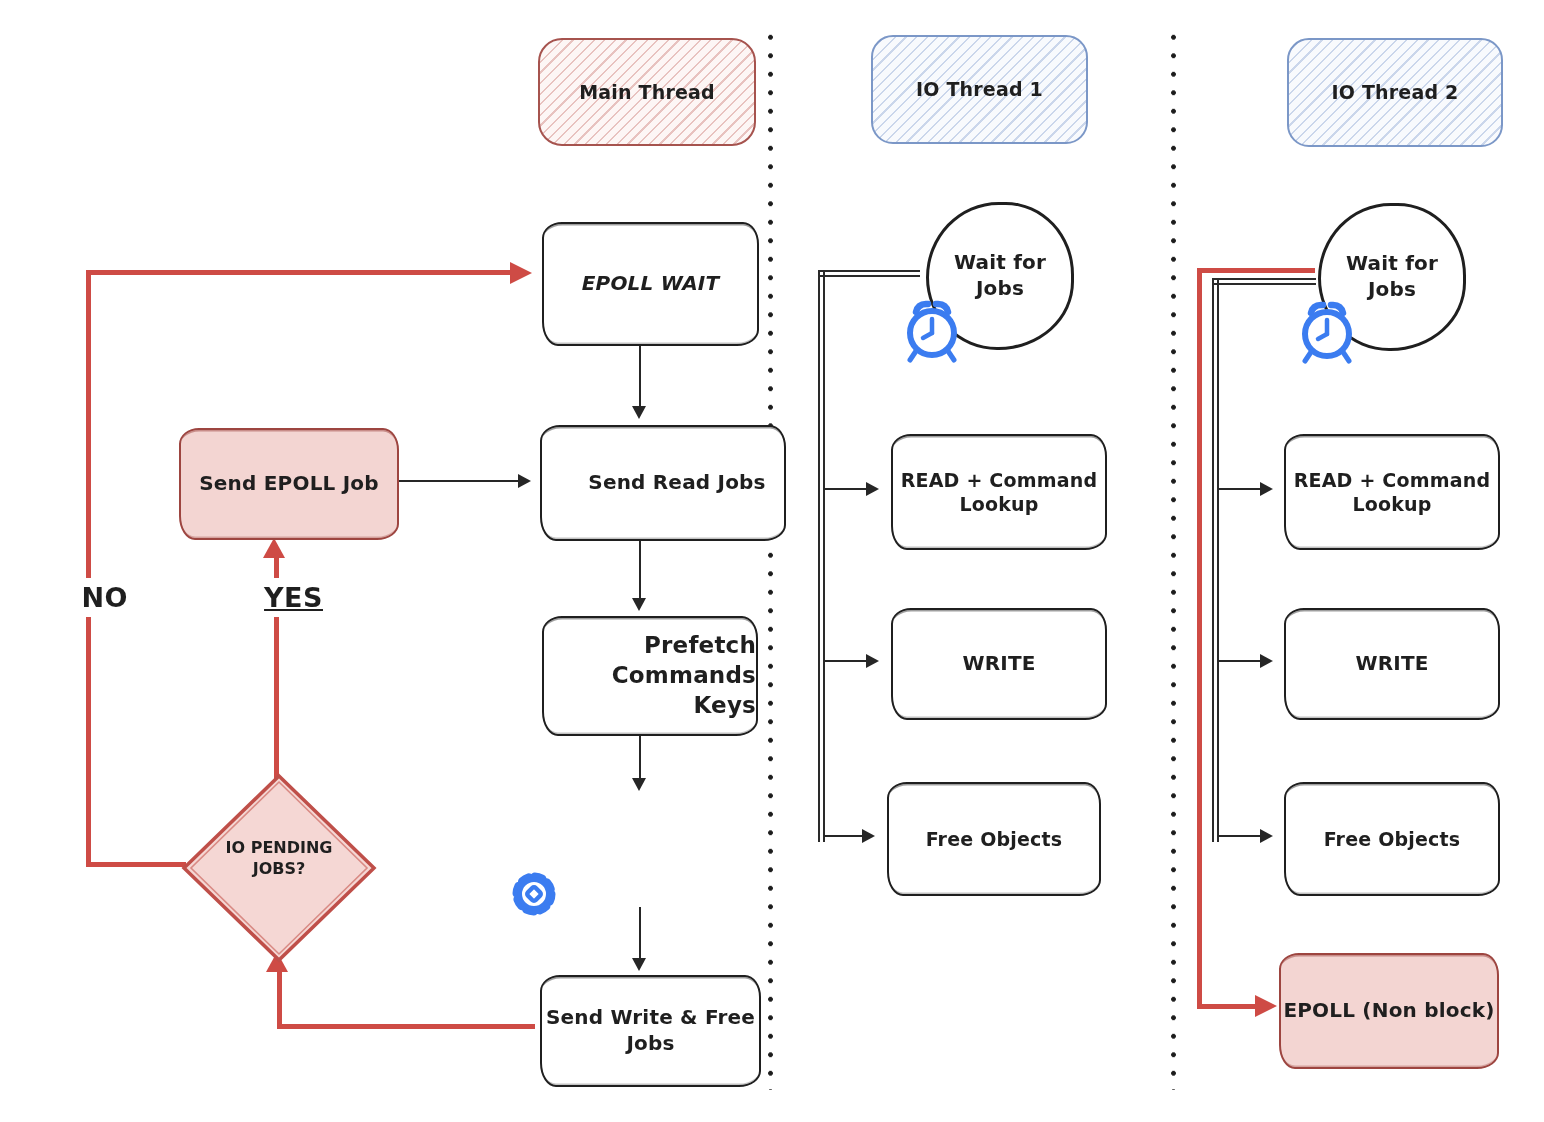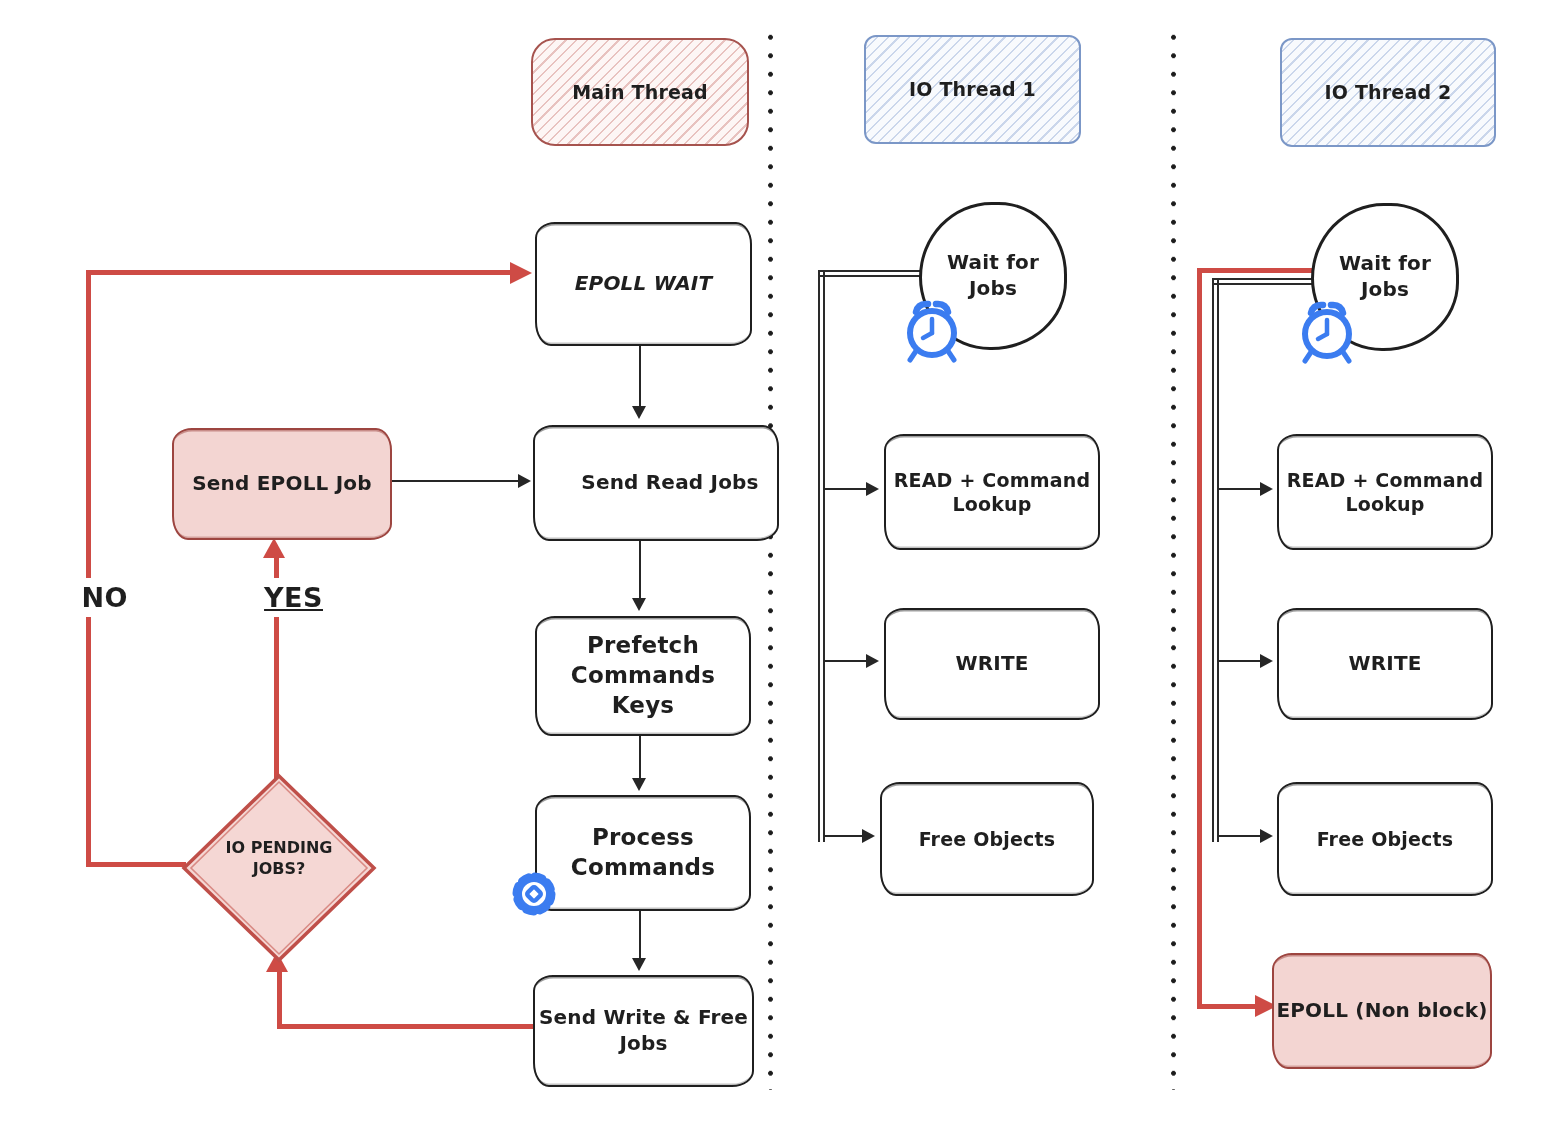--- a/index.html
+++ b/index.html
@@ -21,35 +21,36 @@
     background-image:radial-gradient(circle at 50% 50%, #1c1c1c 2.1px, transparent 2.6px);
     background-size:5px 18.5px;background-repeat:repeat-y;
   }
   
   .node{
     position:absolute;display:flex;align-items:center;justify-content:center;
     background:#fff;border:2.6px solid var(--ink);
     border-radius:20px 16px 22px 16px / 16px 22px 16px 24px;
     box-shadow: inset 0 3px 0 -1.4px rgba(40,40,40,.45), inset 0 -3px 0 -1.6px rgba(40,40,40,.28);
     text-align:center;
+    margin-left:7px;
   }
   .pink{
     background:var(--pink);border-color:var(--pink-border);
     box-shadow: inset 0 3px 0 -1.4px rgba(157,69,64,.5), inset 0 -3px 0 -1.6px rgba(157,69,64,.35);
   }
   .hatch-red{
     background:#fdf6f5;
     background-image:repeating-linear-gradient(135deg, rgba(198,110,104,.38) 0 1.6px, transparent 1.6px 7.5px);
     border-color:#a6534e;border-radius:24px;
     box-shadow:none;
   }
   .hatch-blue{
     background:#f8fafd;
     background-image:repeating-linear-gradient(135deg, rgba(128,156,206,.38) 0 1.6px, transparent 1.6px 7.5px);
-    border-color:var(--blue-border);border-radius:12px;
+    border-color:var(--blue-border);border-radius:22px;
     box-shadow:none;
   }
   .circle{
     border-radius:50% 47% 52% 49% / 52% 50% 47% 50%;
     box-shadow:none;border-width:3px;
   }
   .lbl{white-space:pre-line;font-weight:700;font-size:19px;line-height:1.28;letter-spacing:.2px;}
   .lbl.big{font-size:23px;font-weight:800;line-height:1.3;}
   .lbl.med{font-size:20px;}
   
@@ -133,27 +134,23 @@
   <div class="node hatch-blue" style="left:1280px;top:38px;width:212px;height:105px;">
     <span class="lbl">IO Thread 2</span>
   </div>
 
   <div class="node" style="left:535px;top:222px;width:213px;height:120px;font-style:italic;">
     <span class="lbl med">EPOLL WAIT</span>
   </div>
   <div class="node" style="left:533px;top:425px;width:214px;height:112px;padding-left:28px;">
     <span class="lbl med">Send Read Jobs</span>
   </div>
-  <div class="node" style="left:535px;top:616px;width:212px;height:116px;">
+  <div class="node" style="left:535px;top:616px;width:212px;height:116px;text-align:right;">
     <span class="lbl big">Prefetch
 Commands Keys</span>
-  </div>
-  <div class="node" style="left:535px;top:795px;width:212px;height:112px;">
-    <span class="lbl big">Process
-Commands</span>
   </div>
   <div class="node" style="left:533px;top:975px;width:217px;height:108px;">
     <span class="lbl med">Send Write &amp; Free
 Jobs</span>
   </div>
   <div class="node pink" style="left:172px;top:428px;width:216px;height:108px;">
     <span class="lbl med">Send EPOLL Job</span>
   </div>
 
   <svg style="position:absolute;left:180px;top:772px;" width="198" height="192" viewBox="0 0 198 192">

